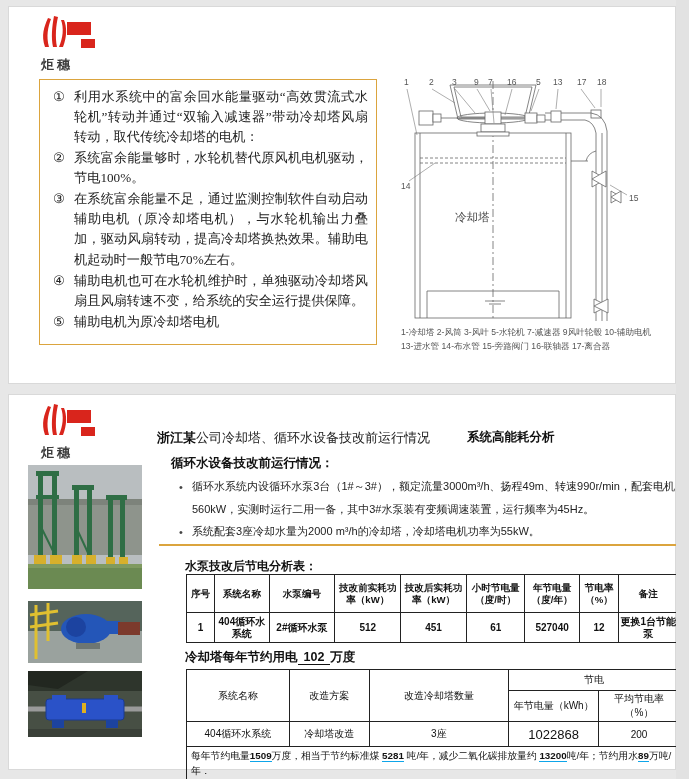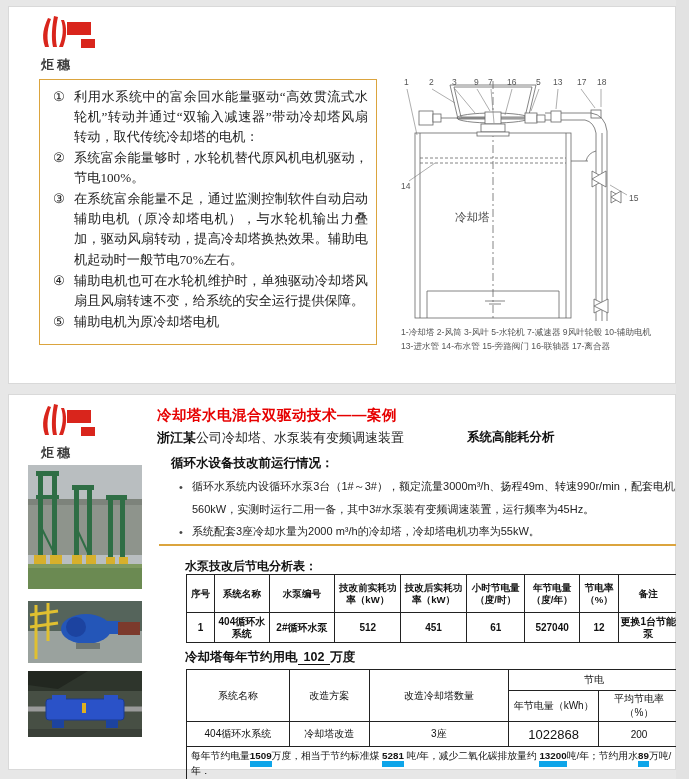--- a/index.html
+++ b/index.html
@@ -55,21 +55,21 @@
     font-weight:bold; color:#111; }
   .note .u { border-bottom:1.5px solid #111; padding:0 6px;text-align:center; }
   .t2 { position:absolute; left:177px; top:274px; width:494px; }
   .t2 th, .t2 td { border:1.2px solid #222; text-align:center; vertical-align:middle;
     padding:1px 2px; color:#111; }
   .t2 th { font-size:10px; font-weight:normal; height:21px; }
   .t2 td { font-size:10px; height:25px; }
   .t2 .big { font-size:13px; }
   .t2 .footer-cell { font-size:9.8px; text-align:left; height:32px; padding:2px 4px;
     line-height:1.5; }
-  .t2 .footer-cell .u { border-bottom:6px solid #0ea5e9; font-weight:bold; }
+  .t2 .footer-cell .u { border-bottom:1px solid #0ea5e9; font-weight:bold; }
 
   .photo { position:absolute; left:19px; overflow:hidden; }
   #photo1 { top:70px; width:114px; height:124px; }
   #photo2 { top:206px; width:114px; height:62px; }
   #photo3 { top:276px; width:114px; height:66px; }
 
   .edge-strip { position:absolute; right:0; top:0; width:13px; height:779px;
     background:#e2e2e2; }
 </style>
 </head>
@@ -216,24 +216,23 @@
     <svg width="62" height="40" viewBox="0 0 62 40">
       <path d="M11,3 C7,12 4,20 8,32 L12,32 C9,21 11,12 14,4 Z" fill="#d9251c"></path>
       <path d="M17,1 C15,12 14,22 16,32 L20,32 C18,22 19,10 21,2 Z" fill="#d9251c"></path>
       <path d="M24,5 C27,13 26,23 22,32 L26,32 C30,22 30,12 27,5 Z" fill="#d9251c"></path>
       <rect x="30" y="7" width="24" height="13" fill="#d9251c"></rect>
       <rect x="44" y="24" width="14" height="9" fill="#d9251c"></rect>
     </svg>
     <div class="logo-text">炬穗</div>
   </div>
 
-  <div class="s2-title">冷却塔水电混合双驱动技术——案例</div>
   <div class="s2-right-heading">系统高能耗分析</div>
   <div class="s2-subtitle">
-    <b>浙江某</b><span>公司冷却塔、水泵装有变频调速装置</span>
+    <b>浙江某</b><span>公司冷却塔、循环水设备技改前运行情况</span>
   </div>
   <div class="s2-section">循环水设备技改前运行情况：</div>
 
   <div class="bullets">
     <div class="bullet">
       <span class="bmark">•</span>
       <span>循环水系统内设循环水泵3台（1#～3#），额定流量3000m³/h、扬程49m、转速990r/min，配套电机560kW，实测时运行二用一备，其中3#水泵装有变频调速装置，运行频率为45Hz。</span>
     </div>
     <div class="bullet">
       <span class="bmark">•</span>

